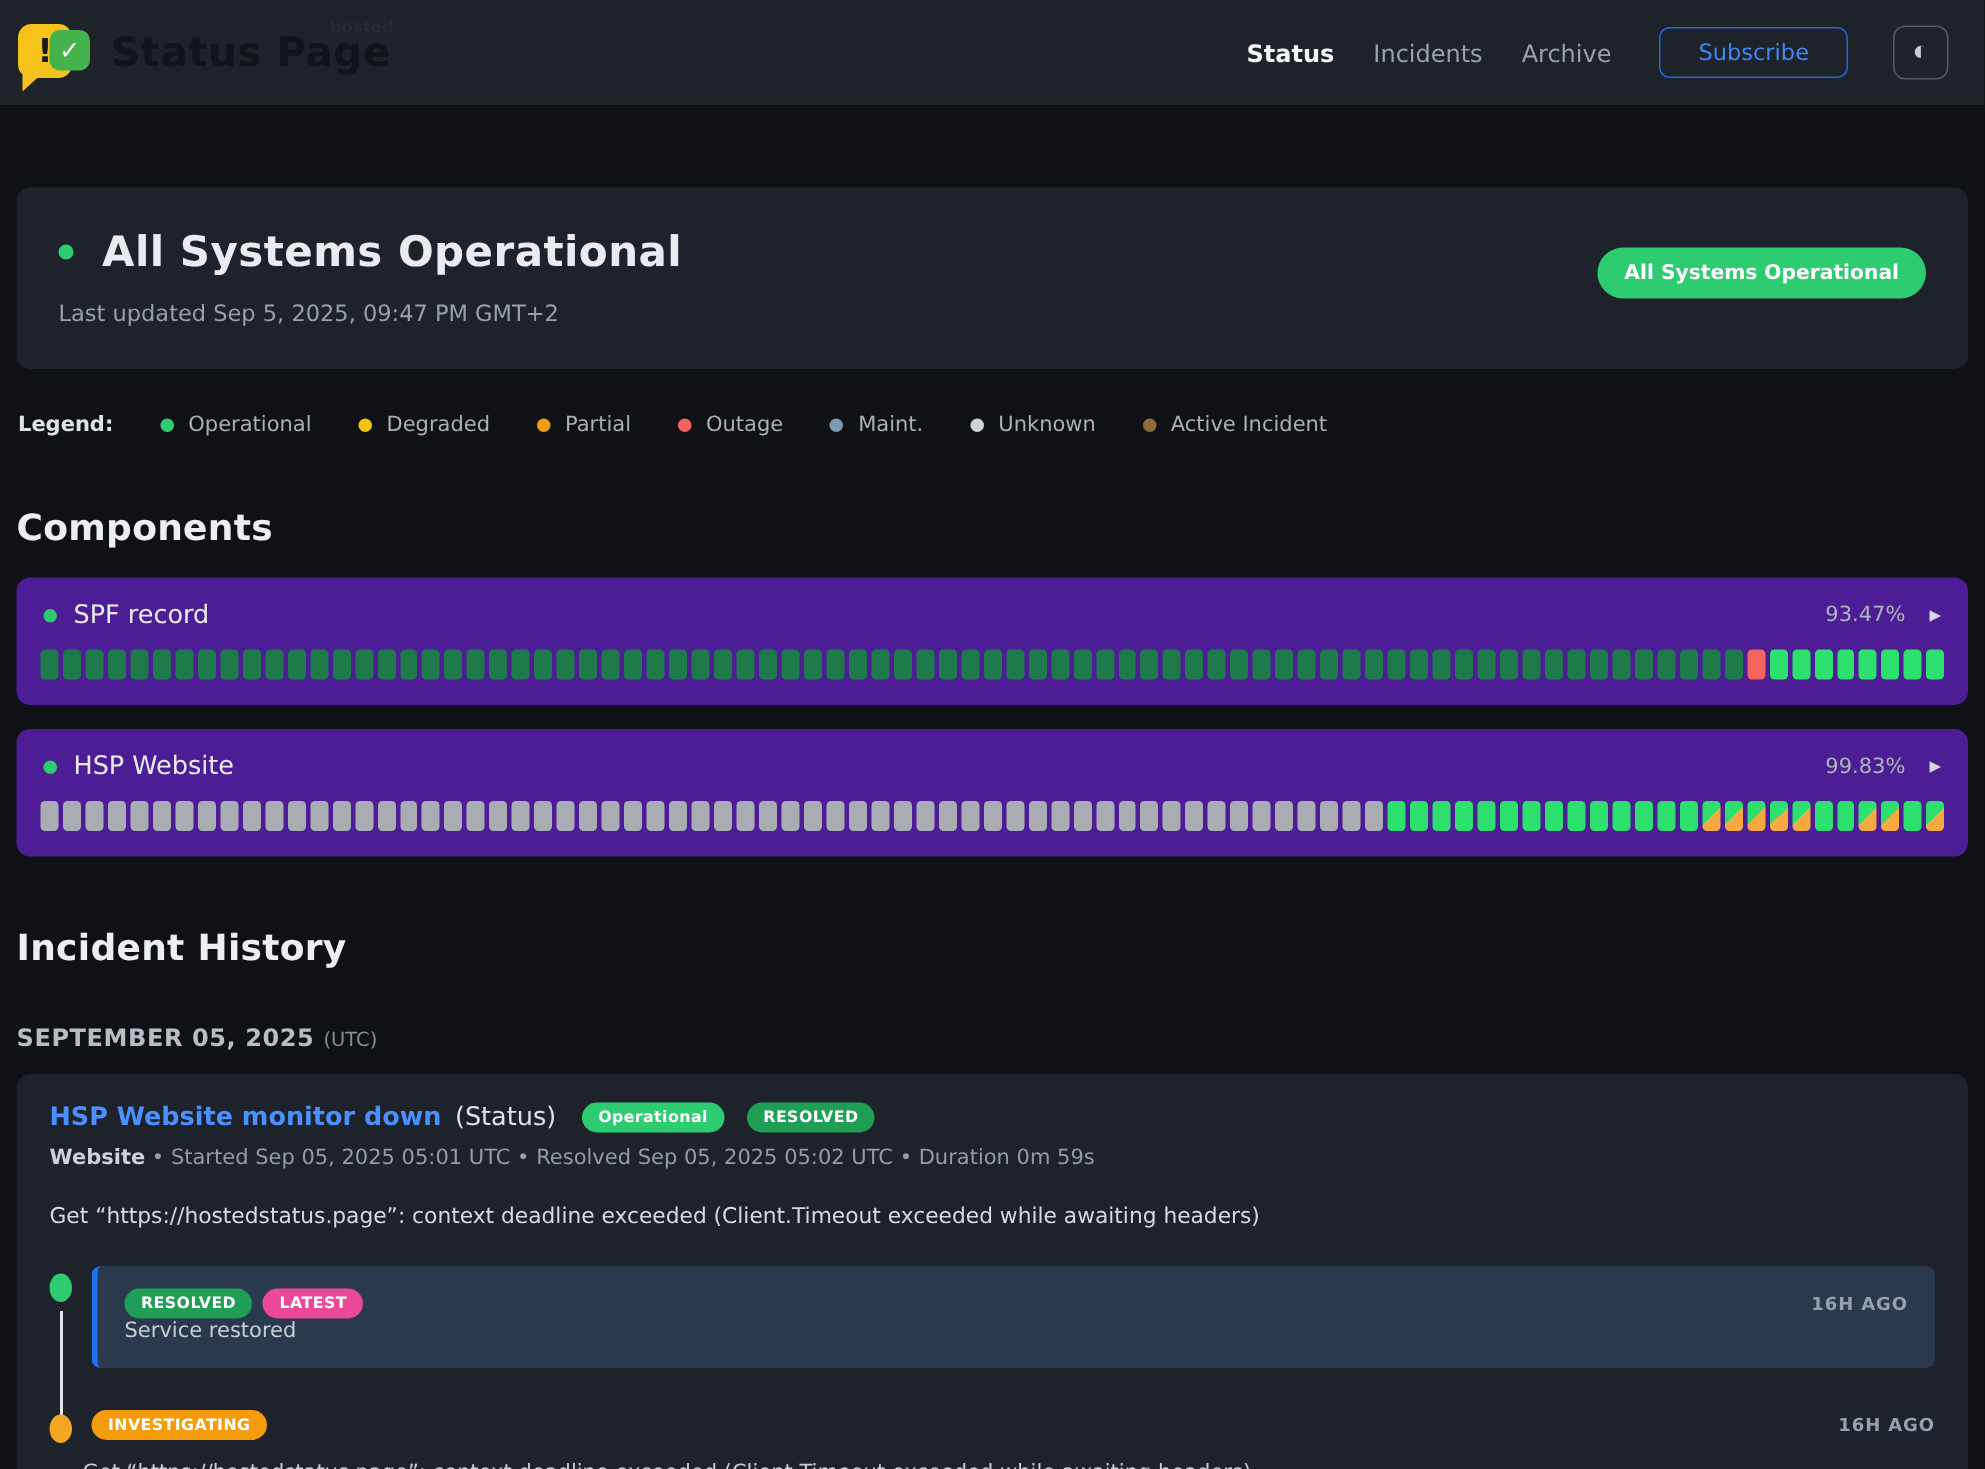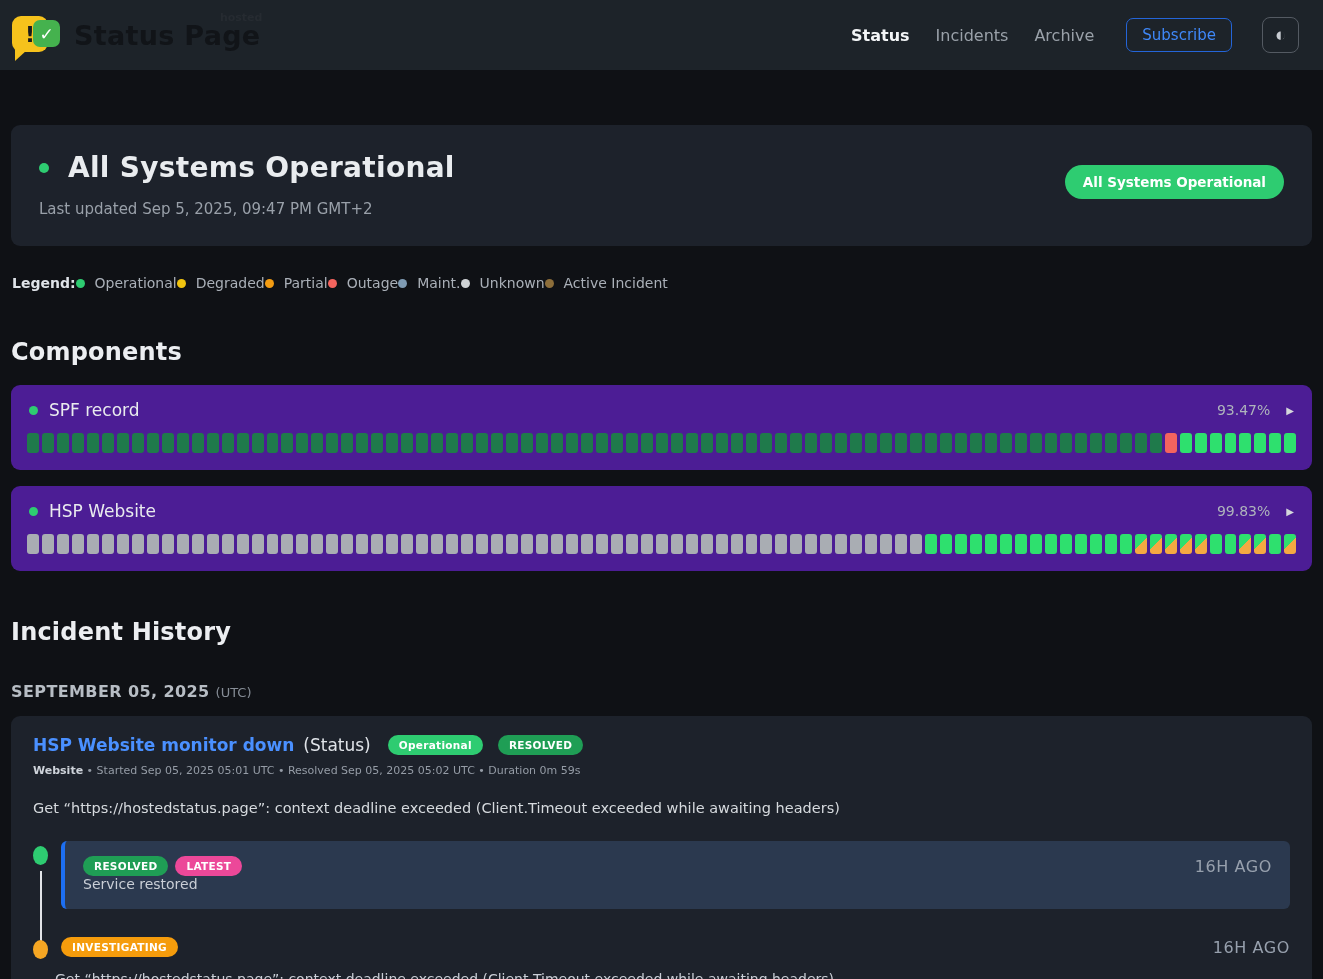--- a/index.html
+++ b/index.html
@@ -36,21 +36,21 @@
     color:#fff; font-weight:900; font-size:17px;
   }
   .brand-text{ position:relative; }
   .brand-name{ font-size:27px; font-weight:700; color:#111418; letter-spacing:.3px; }
   .brand-sup{ position:absolute; top:-9px; right:-2px; font-size:11px; color:#262b31; font-weight:600; }
   .nav{ display:flex; align-items:center; gap:26px; }
   .nav a{ text-decoration:none; font-size:16px; color:#9aa1a9; cursor:pointer; }
   .nav a.active{ color:#f3f5f7; font-weight:600; }
   .btn-subscribe{
     background:transparent; border:1.5px solid #2465d9; color:#3f88f8;
-    font-size:15px; padding:7px 15px; border-radius:7px; cursor:pointer;
+    font-size:15px; padding:7px 25px; border-radius:7px; cursor:pointer;
     font-family:inherit; margin-left:6px;
   }
   .btn-theme{
     width:37px; height:36px; border:1px solid #545a62; background:transparent;
     border-radius:8px; color:#c8ccd2; font-size:19px; cursor:pointer;
     display:flex; align-items:center; justify-content:center; margin-left:4px;
   }
   
   .page{ padding:0 11px 12px; }
   
@@ -61,21 +61,21 @@
   .status-title-row{ display:flex; align-items:center; gap:19px; }
   .dot{ width:10px; height:10px; border-radius:50%; background:#2ecc71; display:inline-block; }
   .status-title{ font-size:28px; font-weight:600; color:#e9ecef; letter-spacing:.3px; }
   .last-updated{ margin-top:16px; font-size:15px; color:#99a0a9; }
   .status-badge{
     align-self:flex-start; margin-top:14px;
     background:#2ecc71; color:#fff; font-size:13.5px; font-weight:700;
     padding:9px 18px; border-radius:18px; white-space:nowrap;
   }
   
-  .legend{ display:flex; align-items:center; margin:29px 0 0 1px; font-size:14px; }
+  .legend{ display:flex; align-items:center; gap:31px; margin:29px 0 0 1px; font-size:14px; }
   .legend-label{ font-weight:700; color:#dfe3e8; }
   .legend-item{ display:flex; align-items:center; gap:10px; color:#aab0b8; }
   .legend-dot{ width:9px; height:9px; border-radius:50%; display:inline-block; }
   
   .section-title{ margin-top:47px; font-size:24px; font-weight:700; color:#eceef1; letter-spacing:.2px; }
   .component-card{
     margin-top:19px; background:#4c1d95; border-radius:9px;
     padding:15px 16px 17px;
   }
   .component-card + .component-card{ margin-top:16px; }
@@ -103,40 +103,40 @@
   .incident-link{ font-size:17px; font-weight:700; color:#4a90ff; text-decoration:none; cursor:pointer; }
   .incident-suffix{ font-size:17px; color:#dfe3e8; }
   .pill{
     color:#fff; font-size:10.5px; font-weight:700; letter-spacing:.3px;
     padding:4px 11px; border-radius:11px; display:inline-block; white-space:nowrap;
   }
   .pill-opgreen{ background:#2ecc71; margin-left:8px; }
   .pill-dkgreen{ background:#1f9e55; margin-left:6px; }
   .pill-blue{ background:#ec4899; }
   .pill-orange{ background:#f59c0c; }
-  .incident-meta{ margin-top:9px; font-size:11px; color:#959ca6; }
+  .incident-meta{ margin-top:9px; font-size:14px; color:#959ca6; }
   .incident-meta b{ color:#ced3da; font-weight:600; }
   .incident-desc{ margin-top:23px; font-size:14.5px; color:#d6dade; }
   
   .timeline{ margin-top:25px; }
   .update-row{ display:flex; gap:13px; }
   .update-row + .update-row{ margin-top:28px; }
   .marker-wrap{ width:15px; position:relative; flex-shrink:0; }
   .marker{ width:15px; height:19px; border-radius:50%; display:block; margin-top:5px; }
   .marker-green{ background:#2ecc71; }
   .marker-orange{ background:#f5a623; margin-top:3px; }
   .marker-line{ position:absolute; left:6.5px; top:30px; height:80px; width:2px; background:#e2e4e8; }
   .update-box{
     flex:1; background:#2b394f; border-left:4px solid #1d6ff2;
     border-radius:6px; padding:15px 18px 17px;
   }
   .update-plain{ flex:1; padding-top:0; }
   .update-head{ display:flex; align-items:center; }
   .badges{ display:flex; gap:7px; }
-  .update-time{ margin-left:auto; font-size:16px; font-weight:400; color:#97a0ad; letter-spacing:.6px; }
+  .update-time{ margin-left:auto; font-size:12px; font-weight:700; color:#97a0ad; letter-spacing:.6px; }
   .update-msg{ font-size:14px; color:#c9ced6; }
   .update-plain .update-msg{ margin-top:14px; margin-left:-6px; }
 </style>
 </head>
 <body>
 
 <header class="site-header">
   <div class="brand">
     <div class="logo">
       <div class="logo-bubble">!</div>

